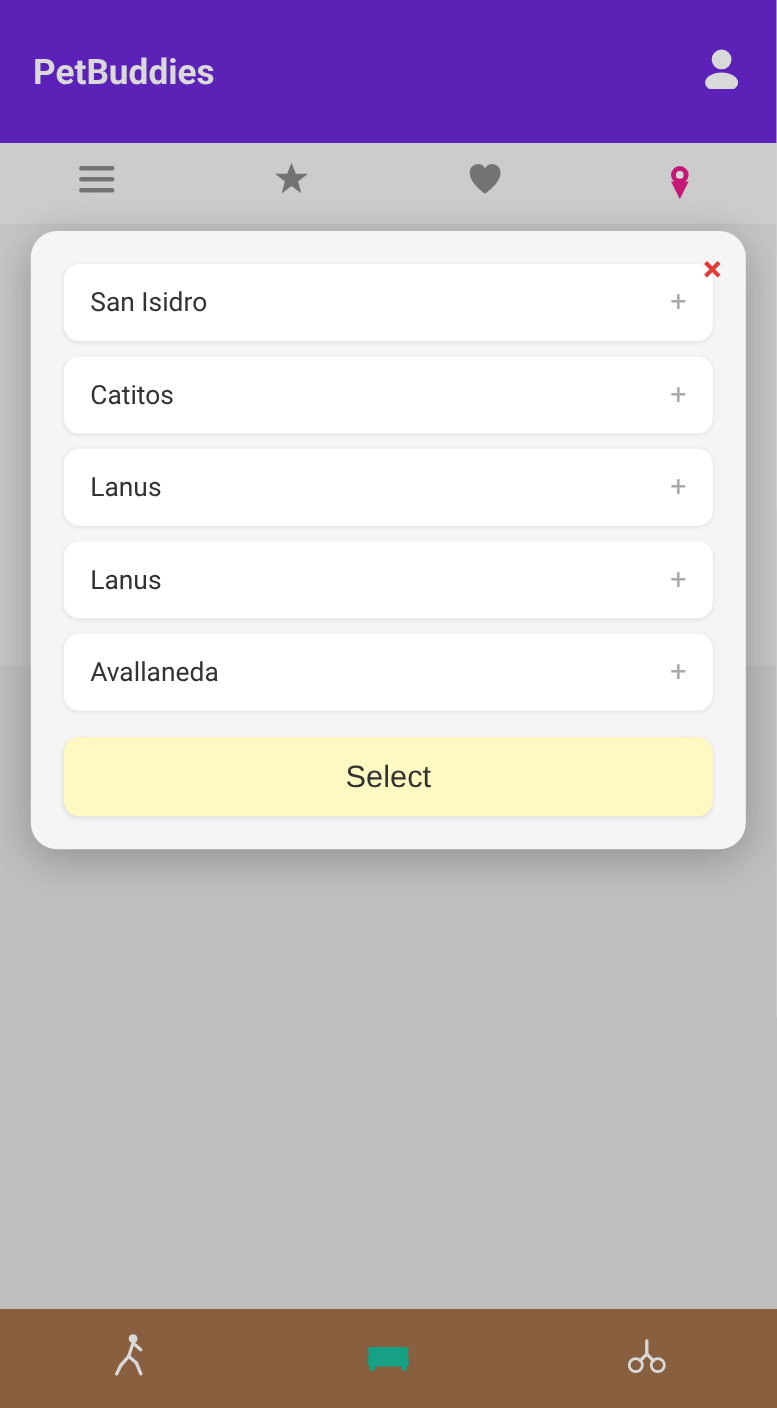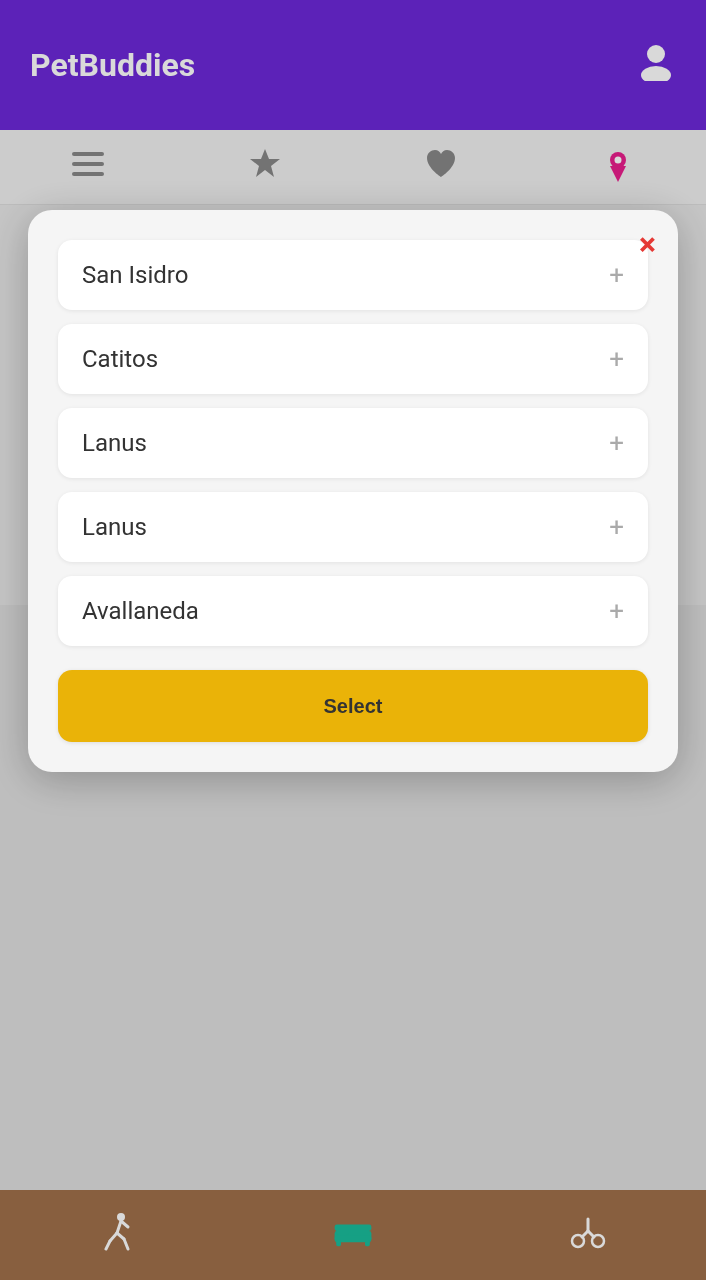--- a/index.html
+++ b/index.html
@@ -217,26 +217,26 @@
 
     .neighborhood-action.check {
       color: #43a047;
       font-size: 28px;
     }
 
     .select-button {
       margin-top: 24px;
       width: 100%;
       height: 72px;
-      background: #eab308;
+      background: #fef9c3;
       border: none;
       border-radius: 14px;
-      font-size: 20px;
+      font-size: 28px;
       color: #333;
-      font-weight: 700;
+      font-weight: 400;
       cursor: pointer;
       box-shadow: 0 1px 4px rgba(0,0,0,0.1);
     }
 
     
     .walk-icon svg, .bed-icon svg, .scissors-icon svg {
       width: 40px;
       height: 40px;
     }
 

